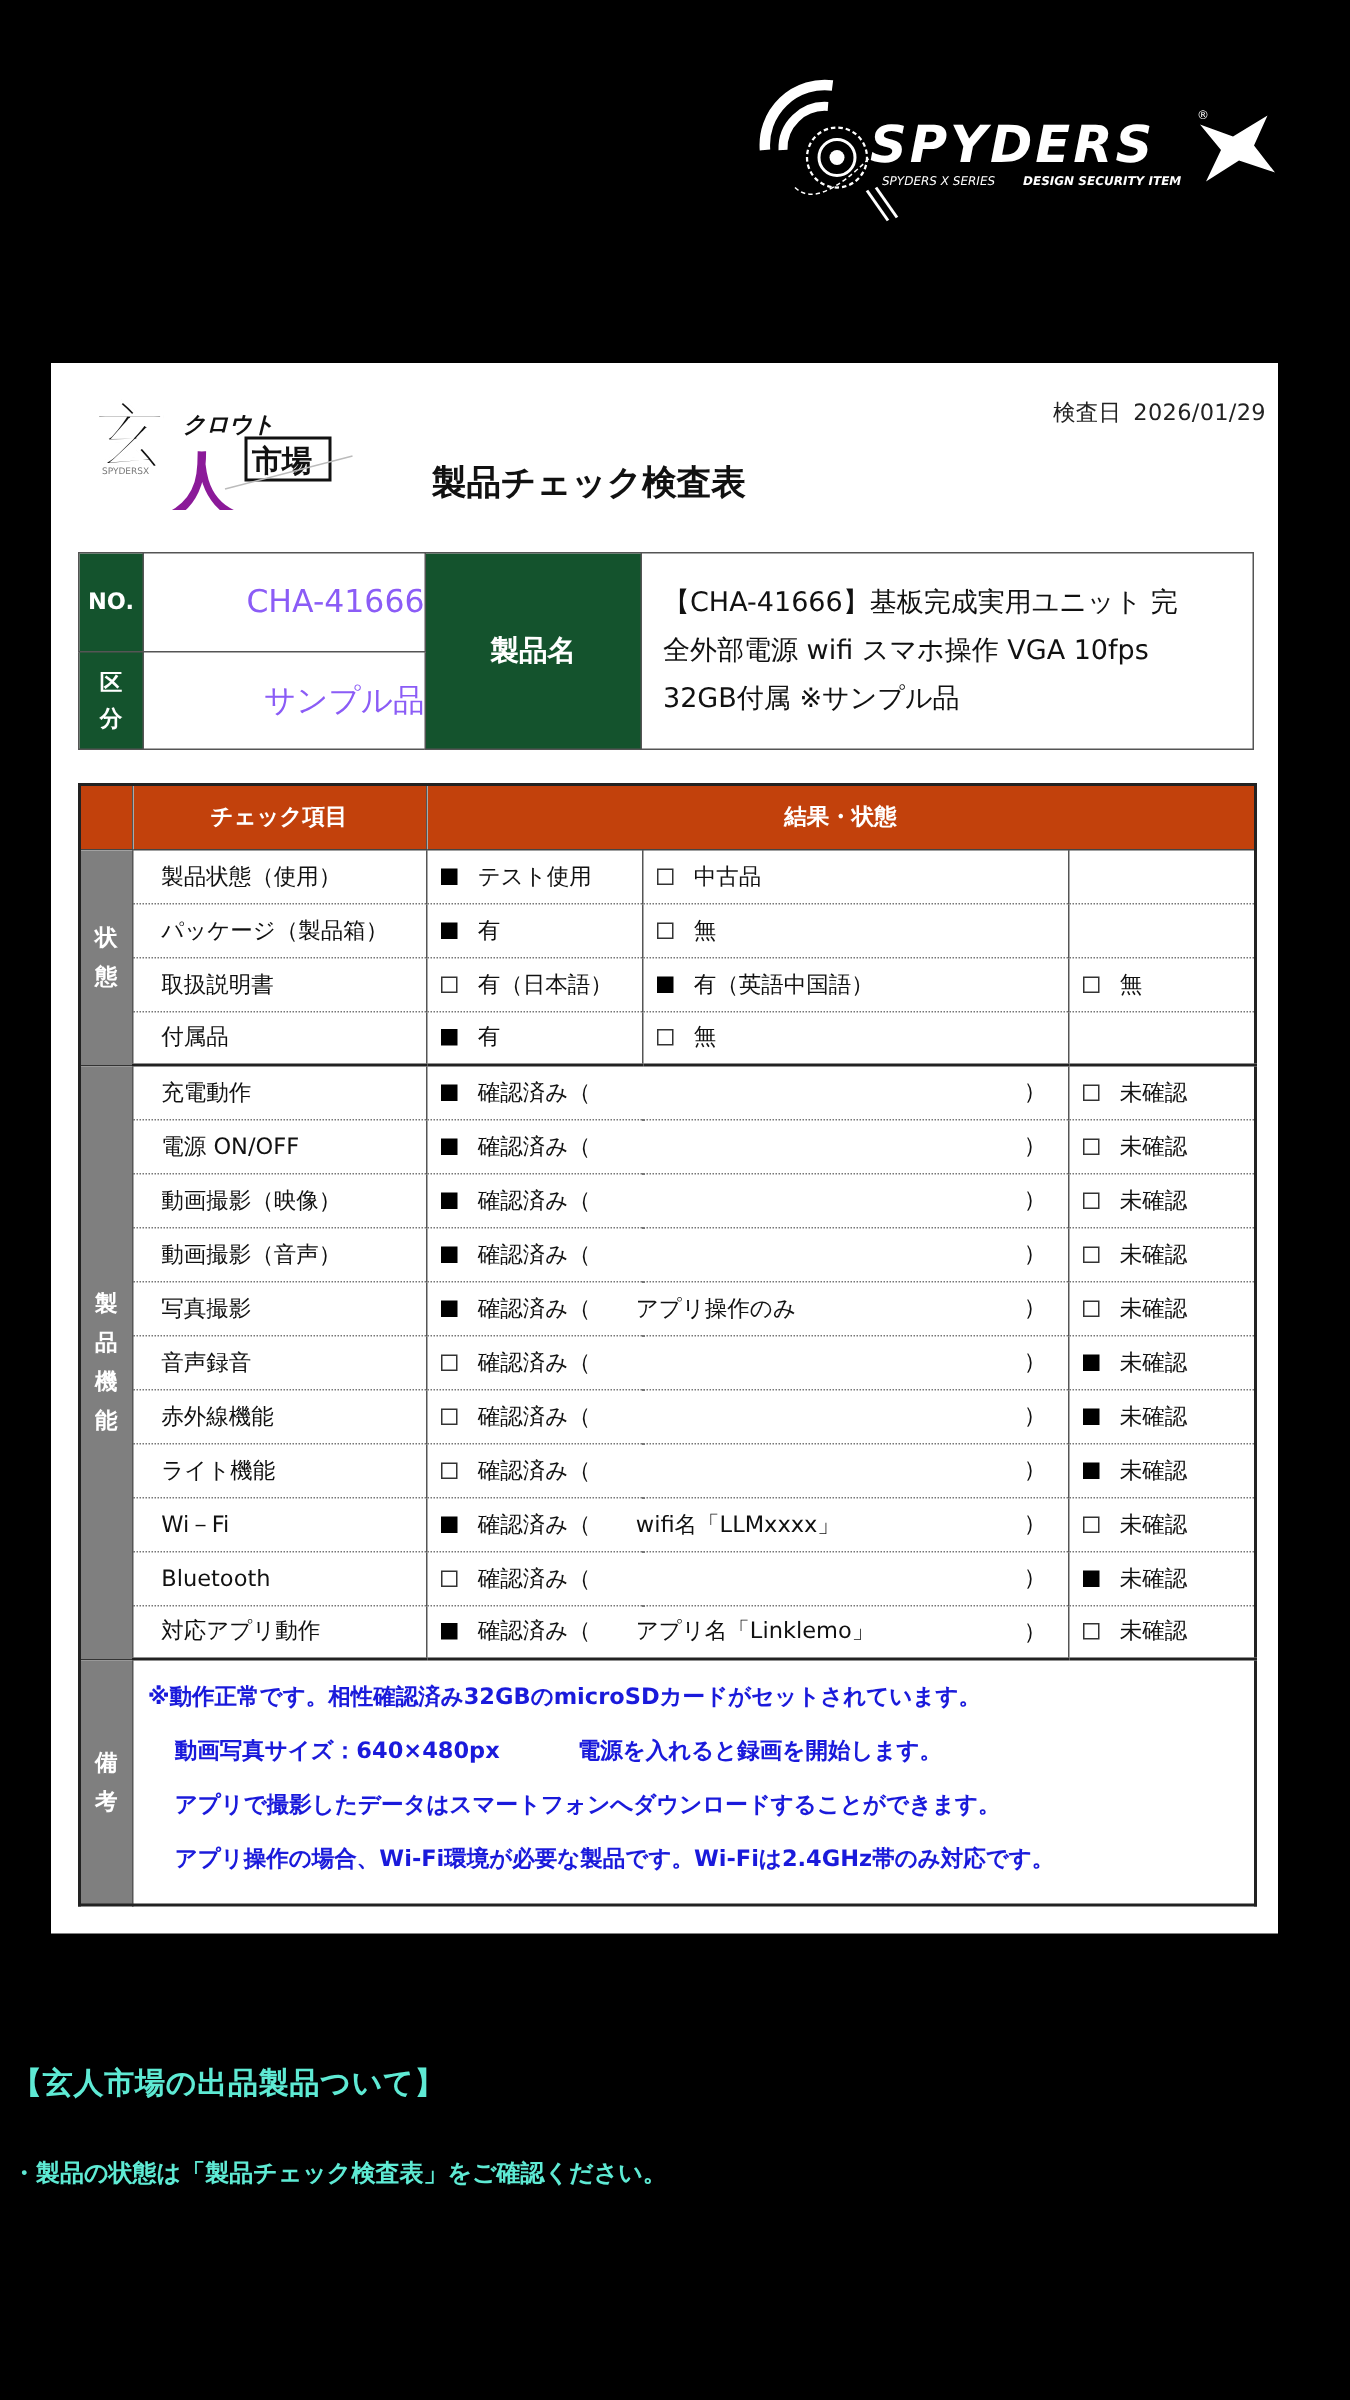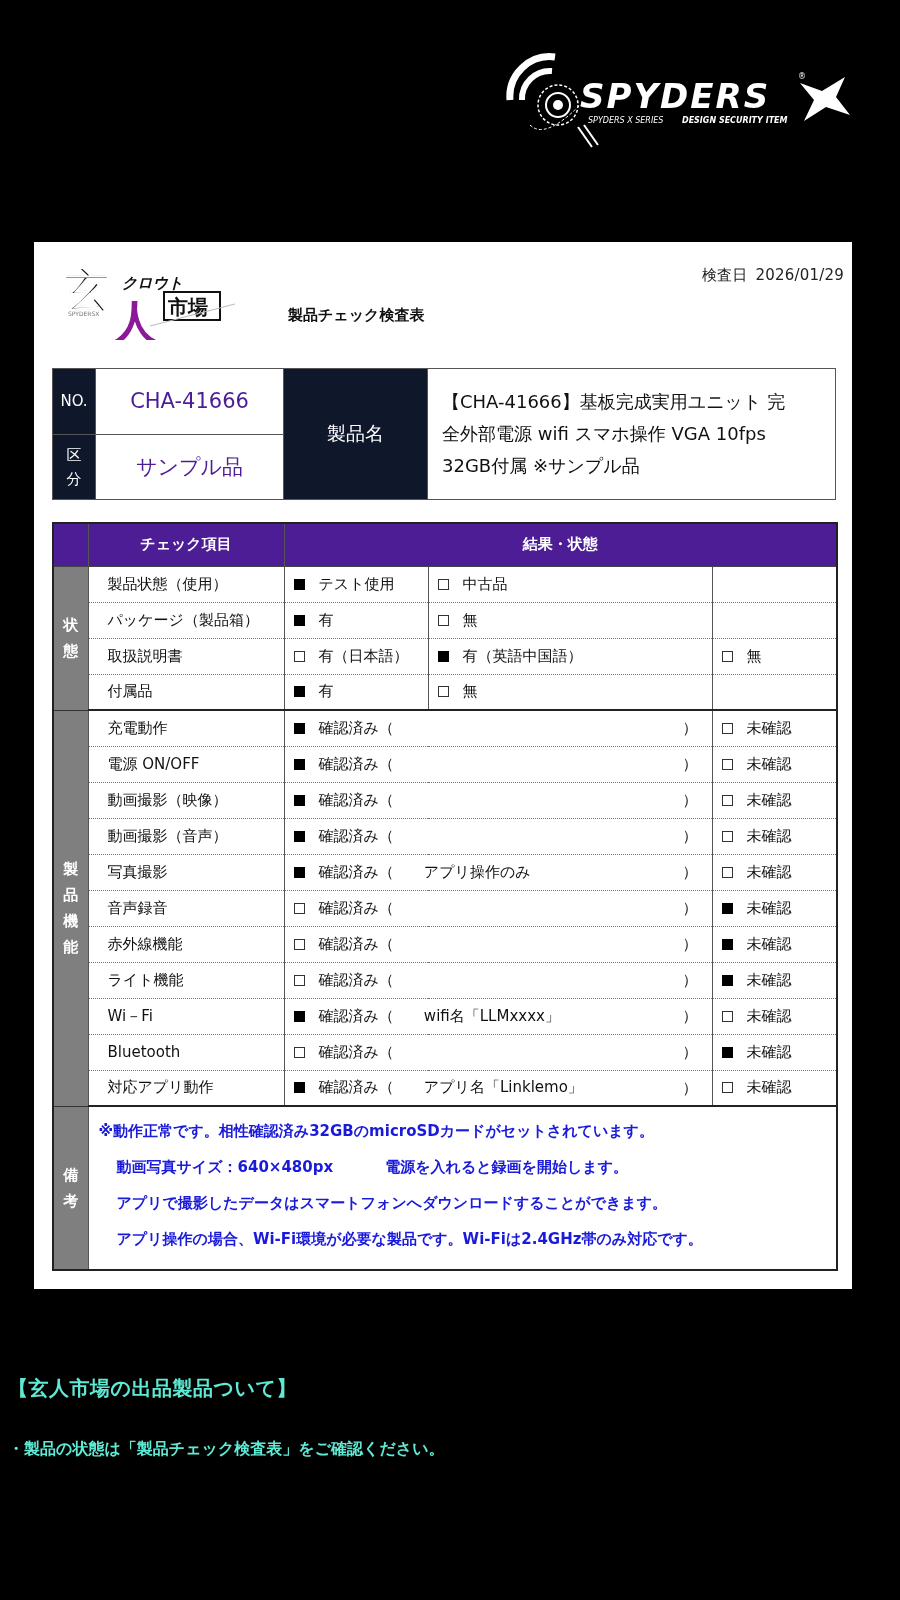--- a/index.html
+++ b/index.html
@@ -9,36 +9,36 @@
   
   .brand { position: absolute; left: 500px; top: 45px; width: 360px; height: 110px; }
   .brand svg { display: block; }
 
   
   .sheet { position: absolute; left: 34px; top: 242px; width: 818px; height: 1047px; background: #fff; }
 
   .kuroto-logo { position: absolute; left: 26px; top: 14px; width: 180px; height: 84px; }
   .inspect-date { position: absolute; right: 8px; top: 24px; font-size: 15px; color: #222; letter-spacing: 0.2px; }
   .inspect-date span { margin-left: 8px; }
-  .sheet-title { position: absolute; left: 254px; top: 64px; font-size: 15px; font-weight: bold; color: #111; text-align: center; }
+  .sheet-title { position: absolute; left: 254px; top: 64px; font-size: 23px; font-weight: bold; color: #111; text-align: center; }
 
   
   .top-table { position: absolute; left: 18px; top: 126px; width: 784px; height: 132px; border: 1px solid #333; border-collapse: collapse; }
   .top-table td { border: 1px solid #555; vertical-align: middle; }
-  .gray { background: #0f172a; color: #fff; font-weight: normal; }
+  .gray { background: #14532d; color: #fff; font-weight: bold; }
   .top-table .k-no { width: 43px; text-align: center; font-size: 15px; }
-  .top-table .v-no { width: 188px; text-align: center; font-size: 21px; color: #4c1d95; }
+  .top-table .v-no { width: 188px; text-align: right; font-size: 21px; color: #8b5cf6; }
   .top-table .k-name { width: 144px; text-align: center; font-size: 19px; }
   .top-table .v-name { padding: 0 12px 0 14px; font-size: 18px; line-height: 32px; color: #111; }
   .top-table .k-kubun { text-align: center; font-size: 15px; line-height: 24px; }
 
   
   .check { position: absolute; left: 18px; top: 280px; width: 784px; border-collapse: collapse; table-layout: fixed; border: 2px solid #222; }
   .check td { height: 36px; font-size: 15px; color: #111; vertical-align: middle; border-left: 1px solid #555; border-right: 1px solid #555; border-bottom: 1px dotted #777; white-space: nowrap; overflow: hidden; }
-  .check tr.head td { height: 43px; background: #4c1d95; color: #fff; font-weight: bold; text-align: center; font-size: 15px; border-bottom: 1px solid #444; }
+  .check tr.head td { height: 43px; background: #c2410c; color: #fff; font-weight: bold; text-align: center; font-size: 15px; border-bottom: 1px solid #444; }
   .check td.side { background: #7f7f7f; color: #fff; font-weight: bold; text-align: center; font-size: 15px; line-height: 26px; border-bottom: 1px solid #333; white-space: normal; }
   .check td.item { padding-left: 19px; }
   .check td.opt { padding-left: 9px; }
   .check tr.sec-end td { border-bottom: 2px solid #222; }
   .box { display: inline-block; width: 11px; height: 11px; margin-right: 14px; vertical-align: -1px; }
   .box.on { background: #000; }
   .box.off { border: 1px solid #333; background: #fff; }
   .note-text { display: inline-block; margin-left: 30px; }
   .paren-cell { position: relative; }
   .paren-r { position: absolute; right: 14px; top: 50%; transform: translateY(-50%); }

